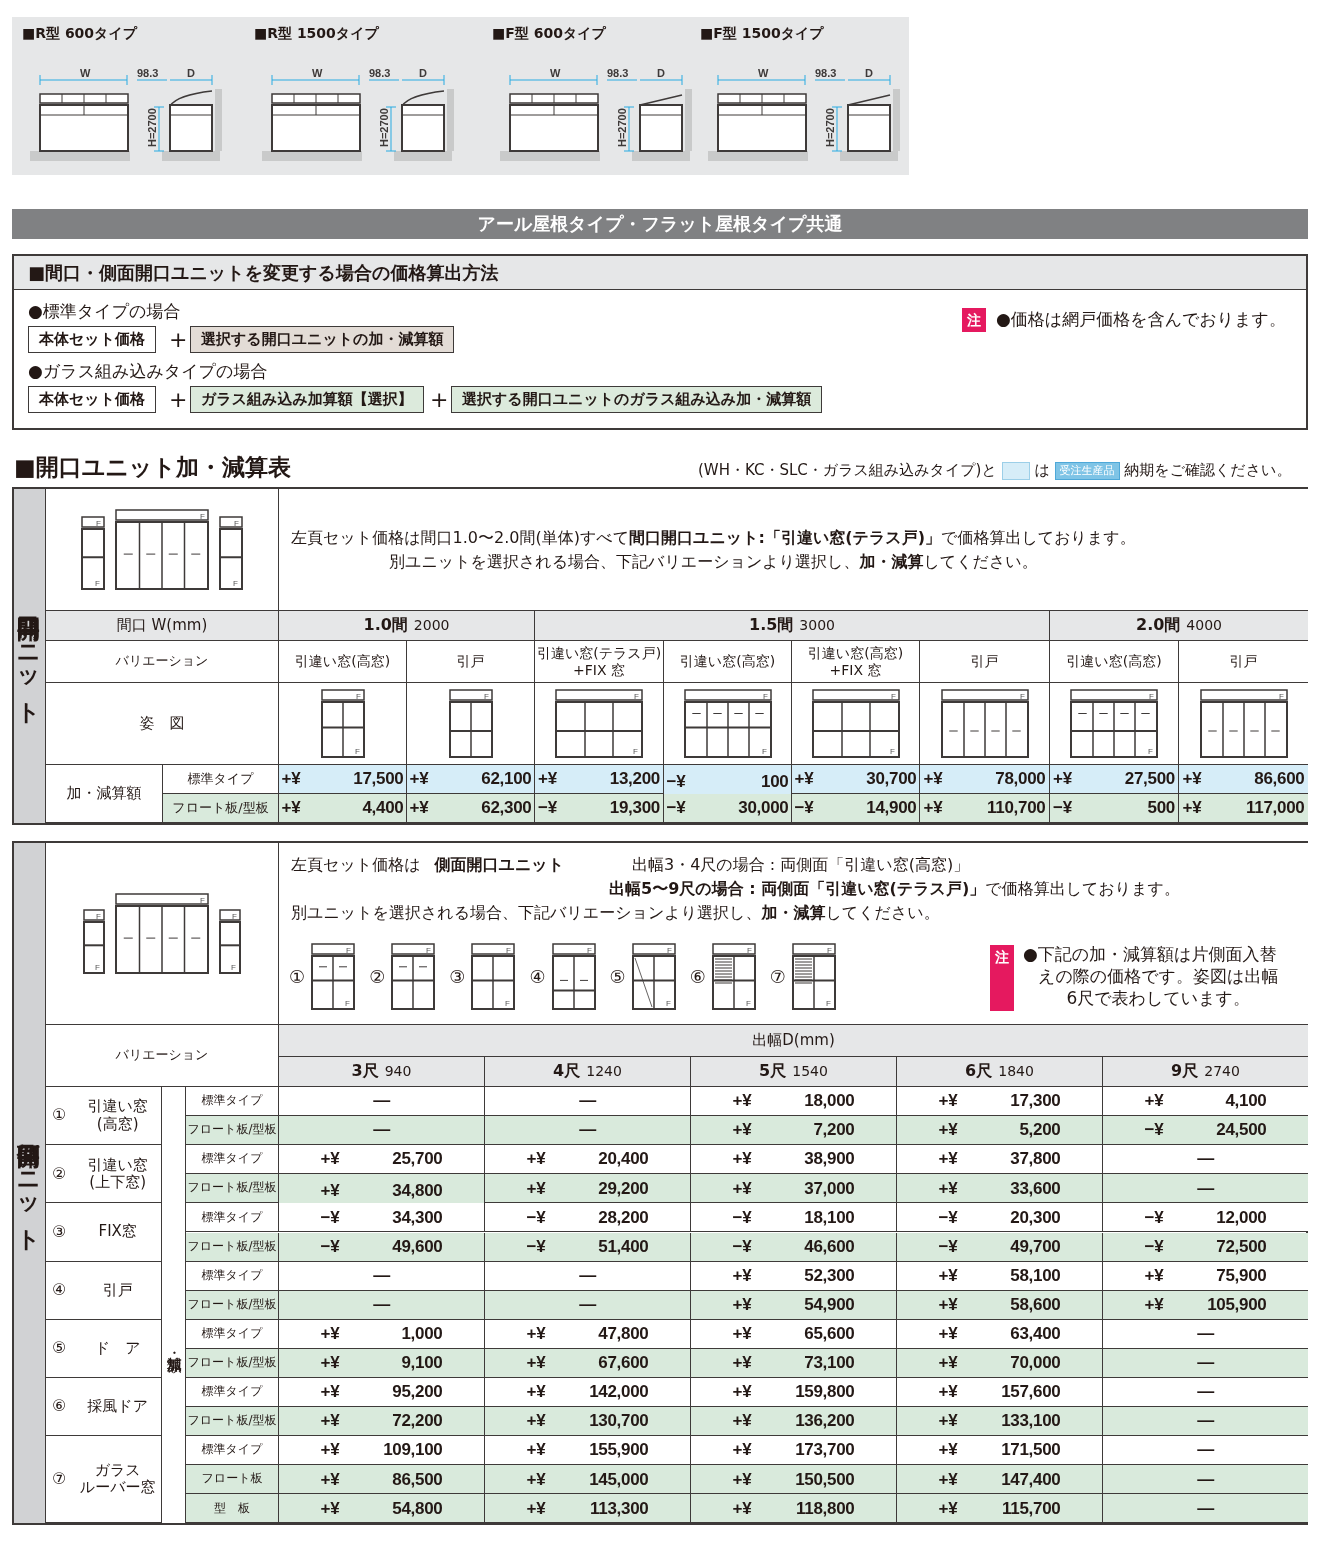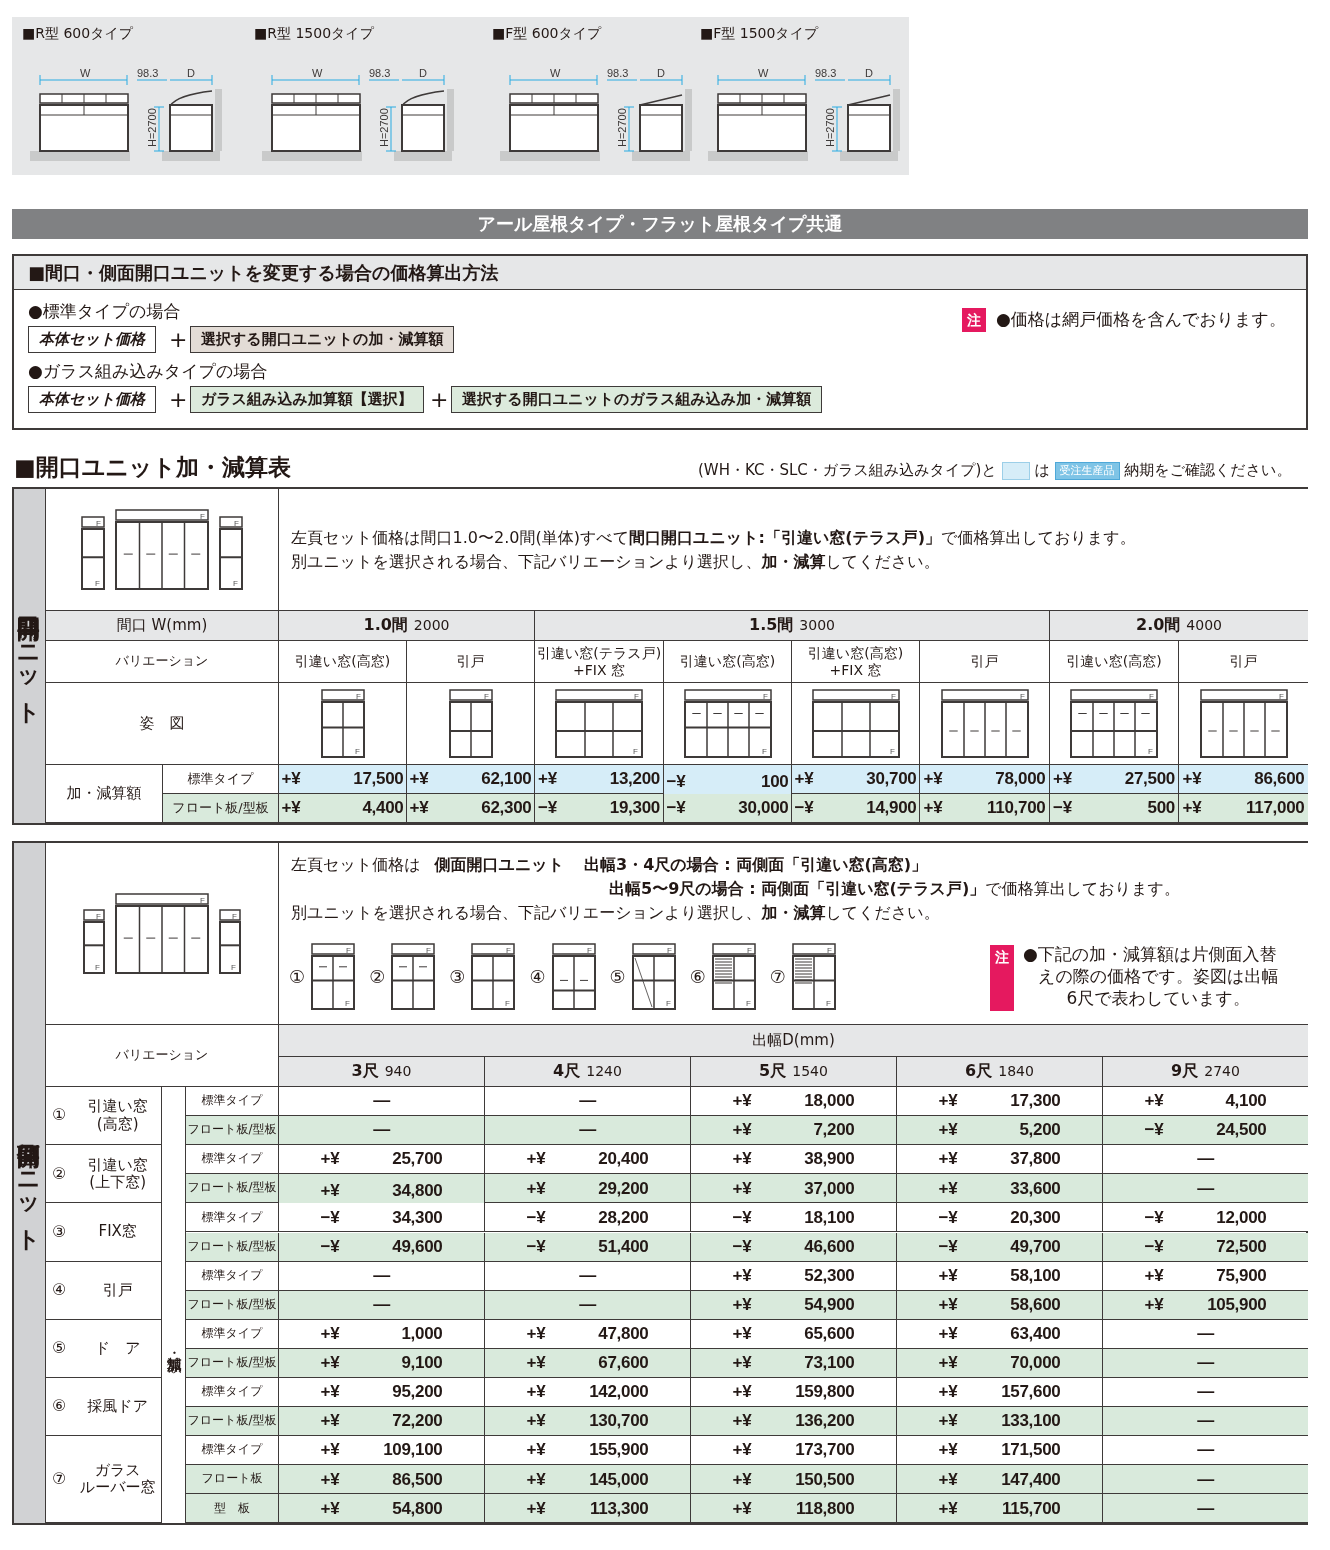--- a/index.html
+++ b/index.html
@@ -7,21 +7,21 @@
     width: 1330px; height: 1550px; background: #ffffff;
     font-family: "DejaVu Sans", "Liberation Sans", sans-serif;
     color: #231815; position: relative; overflow: hidden;
   }
   .abs { position: absolute; }
 
   
   #diagrams {
     left: 12px; top: 17px; width: 897px; height: 158px; background: #e6e7e8;
   }
-  .dg { position: absolute; top: 0; width: 225px; height: 158px; }
+  .dg { position: absolute; top: 0; width: 225px; height: 158px; font-weight: bold; }
   .dg-title { position: absolute; left: 10px; top: 8px; font-size: 14px; color: #231815; white-space: nowrap; }
   .dg svg { position: absolute; left: 0; top: 30px; }
 
   
   #banner {
     left: 12px; top: 209px; width: 1296px; height: 30px; background: #808183;
     color: #fff; font-size: 18px; font-weight: bold; text-align: center; line-height: 30px;
   }
 
   
@@ -30,21 +30,21 @@
   }
   #method .hd {
     height: 34px; background: #e6e7e8; border-bottom: 1px solid #3e3a39;
     font-size: 18px; font-weight: bold; line-height: 34px; padding-left: 14px;
   }
   .m-line { position: absolute; font-size: 17px; white-space: nowrap; }
   .fbox {
     position: absolute; height: 27px; border: 1px solid #3e3a39; font-size: 15px;
     font-weight: bold; line-height: 25px; padding: 0 10px; white-space: nowrap;
   }
-  .fbox.white { background: #fff; font-style: italic; }
+  .fbox.white { background: #fff; }
   .fbox.gray { background: #e3dcd6; }
   .fbox.green { background: #dceadc; }
   .plus { position: absolute; font-size: 22px; line-height: 27px; }
   .note-badge {
     position: absolute; width: 24px; height: 24px; background: #e5195f; color: #fff;
     font-size: 14px; font-weight: bold; text-align: center; line-height: 24px;
   }
   .note-text { position: absolute; font-size: 17px; white-space: nowrap; }
 
   
@@ -270,21 +270,21 @@
         <svg width="24" height="75" viewBox="0 0 24 75">
           <rect x="1" y="1" width="22" height="10" fill="#fff" stroke="#3e3a39" stroke-width="1.5"></rect>
           <rect x="1" y="13" width="22" height="60" fill="#fff" stroke="#3e3a39" stroke-width="2"></rect>
           <line x1="2" y1="41.25" x2="22" y2="41.25" stroke="#3e3a39" stroke-width="2"></line>
           <text x="14" y="70" font-size="8" fill="#555" font-family="Liberation Sans, sans-serif">F</text>
           <text x="15" y="10" font-size="8" fill="#555" font-family="Liberation Sans, sans-serif">F</text>
         </svg>
       </div>
     </div>
     <div class="cell white noR" style="left: 265px; top: 0px; width: 1029px; height: 122px; justify-content: flex-start; padding-left: 12px;">
-      <div class="intro" style="position:static;text-align:left">
+      <div class="intro" style="position:static;text-align:center">
         <div><span>左頁セット価格は間口1.0〜2.0間(単体)すべて</span><span style="font-weight: bold;">間口開口ユニット:「引違い窓(テラス戸)」</span><span>で価格算出しております。</span></div>
         <div><span>別ユニットを選択される場合、下記バリエーションより選択し、</span><span style="font-weight: bold;">加・減算</span><span>してください。</span></div>
       </div>
     </div>
     <div class="cell hdr" style="left:32px;top:122px;width:233px;height:30px">
       <span>間口 W(mm)</span>
     </div>
     <div class="cell hdr" style="left:265px;top:122px;width:256px;height:30px">
       <span class="hdr-b">1.0間</span>
       <span style="width:6px;display:inline-block"></span>
@@ -519,21 +519,21 @@
           <rect x="1" y="1" width="20" height="10" fill="#fff" stroke="#3e3a39" stroke-width="1.5"></rect>
           <rect x="1" y="13" width="20" height="51" fill="#fff" stroke="#3e3a39" stroke-width="2"></rect>
           <line x1="2" y1="36.300000000000004" x2="20" y2="36.300000000000004" stroke="#3e3a39" stroke-width="2"></line>
           <text x="12" y="61" font-size="8" fill="#555" font-family="Liberation Sans, sans-serif">F</text>
           <text x="13" y="10" font-size="8" fill="#555" font-family="Liberation Sans, sans-serif">F</text>
         </svg>
       </div>
     </div>
     <div class="cell white noR" style="left: 265px; top: 0px; width: 1029px; height: 182px; display: block;">
       <div class="intro" style="left:12px;top:10px;text-align:left">
-        <div><span>左頁セット価格は</span><span style="font-weight: bold; margin-left: 14px; margin-right: 20px;">側面開口ユニット</span><span style="font-weight: bold;">出幅3・4尺の場合 : 両側面「引違い窓(高窓)」</span></div>
+        <div><span>左頁セット価格は</span><span style="font-weight: bold; margin-left: 14px; margin-right: 20px;">側面開口ユニット</span><span style="font-weight: normal; margin-left: 48px;">出幅3・4尺の場合 : 両側面「引違い窓(高窓)」</span></div>
         <div style="padding-left:318px"><span style="font-weight: bold;">出幅5〜9尺の場合 : 両側面「引違い窓(テラス戸)」</span><span>で価格算出しております。</span></div>
         <div><span>別ユニットを選択される場合、下記バリエーションより選択し、</span><span style="font-weight: bold;">加・減算</span><span>してください。</span></div>
       </div>
       <div style="position:absolute;left:10px;top:100px;display:flex;gap:14px;align-items:center">
         <div style="display:flex;align-items:center;gap:6px">
           <span style="font-size:18px">①</span>
           <svg width="44" height="68" viewBox="0 0 44 68">
             <rect x="1" y="1" width="42" height="10" fill="#fff" stroke="#3e3a39" stroke-width="1.5"></rect>
             <rect x="1" y="13" width="42" height="53" fill="#fff" stroke="#3e3a39" stroke-width="2"></rect>
             <line x1="22" y1="13" x2="22" y2="66" stroke="#3e3a39" stroke-width="1.5"></line>

